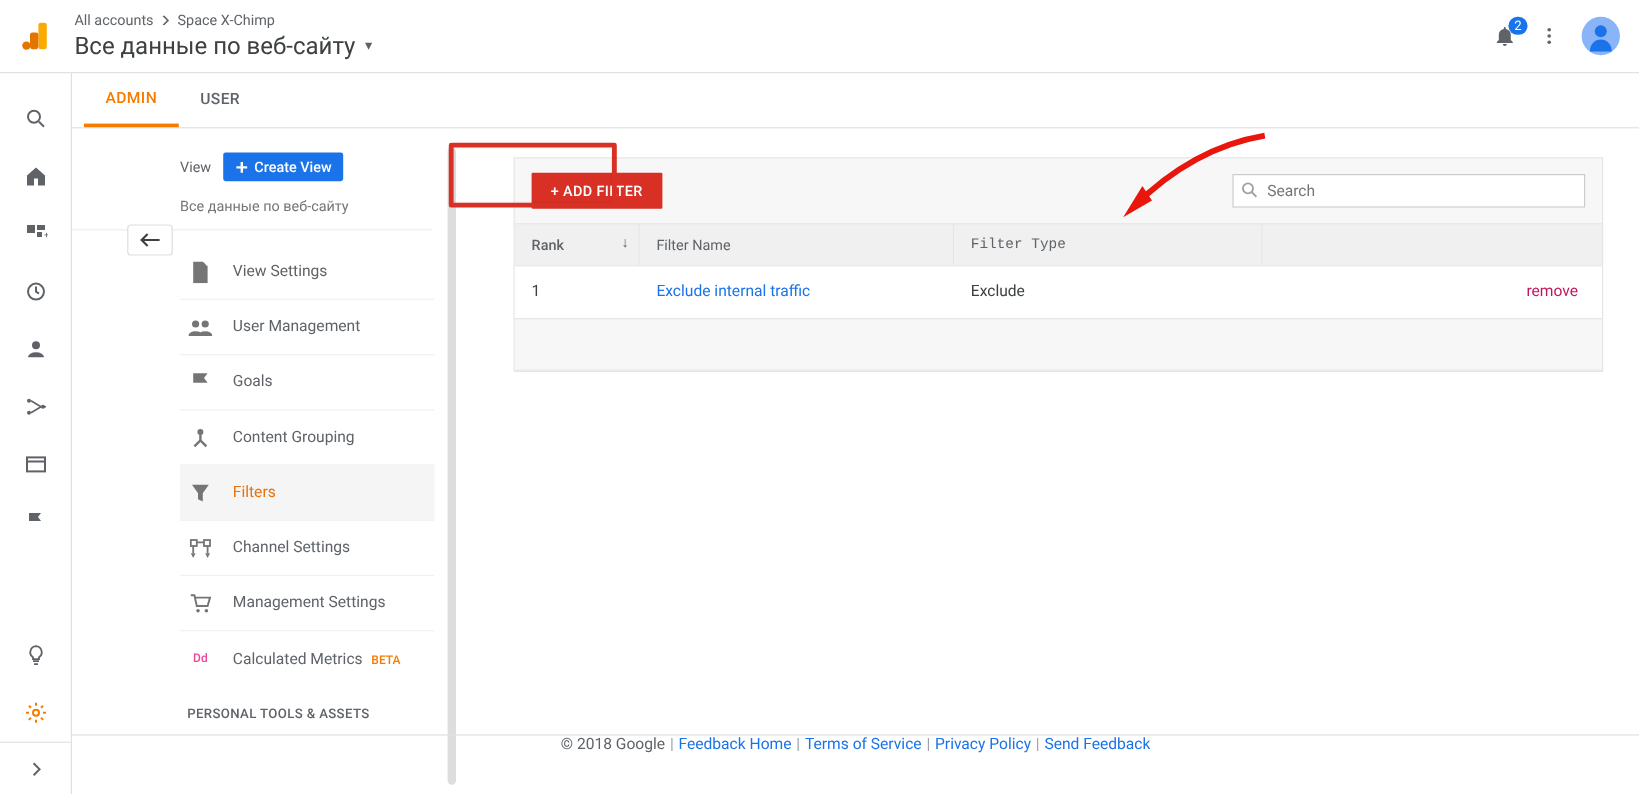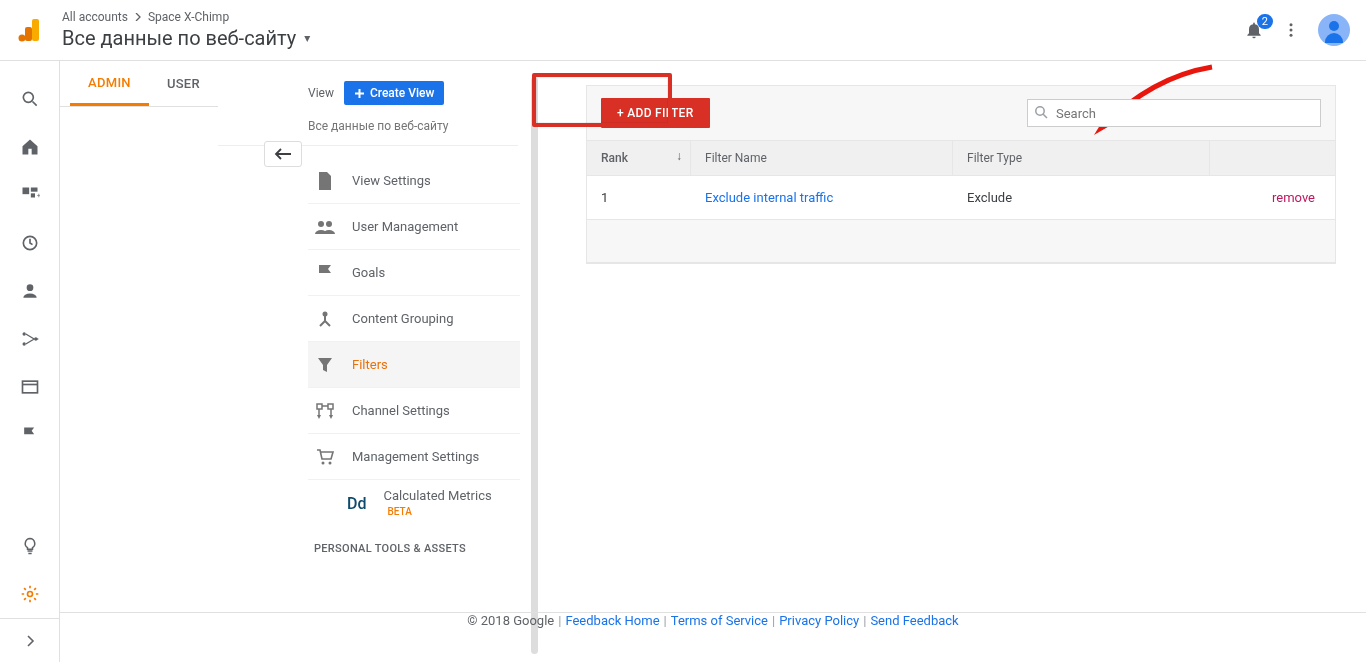--- a/index.html
+++ b/index.html
@@ -24,21 +24,21 @@
 
 
 .nav-rail { width: 60px; border-right: 1px solid #e0e0e0; display: flex; flex-direction: column; align-items: center; padding-top: 14px; gap: 0; position: relative; }
 .nav-rail .rail-item { width: 60px; height: 48px; display: flex; align-items: center; justify-content: center; color: #5f6368; cursor: pointer; }
 .nav-rail .rail-item.active { color: #f57c00; }
 .rail-bottom { position: absolute; bottom: 0; width: 100%; }
 .rail-bottom .rail-item { border-top: none; }
 .rail-collapse { border-top: 1px solid #e0e0e0; height: 44px; display:flex; align-items:center; justify-content:center; color:#5f6368;}
 
 
-.main { flex: 1; display: flex; }
+.main { flex: 1; display: flex; flex-direction: column; }
 
 
 .tabs { height: 46px; border-bottom: 1px solid #e0e0e0; display: flex; align-items: stretch; padding-left: 10px; }
 .tab { padding: 0 18px; display: flex; align-items: center; font-size: 13px; font-weight: 500; color: #5f6368; letter-spacing: 0.3px; cursor: pointer; }
 .tab.active { color: #f57c00; border-bottom: 3px solid #f57c00; }
 
 
 .body-split { flex: 1; display: flex; overflow: hidden; }
 .settings-sidebar { width: 320px; position: relative; padding: 20px 0 0 0; }
 .scrollbar-stub { position:absolute; right:0; top:16px; bottom:8px; width:7px; background:#ddd; border-radius:4px;}
@@ -63,21 +63,21 @@
 .btn-red { background: #d93025; color: #fff; border: none; padding: 8px 16px; font-size: 12px; font-weight: 500; letter-spacing: 0.3px; cursor:pointer; border-radius: 1px;}
 .highlight-box { position: absolute; border: 4px solid #d93025; border-radius: 2px; box-shadow: inset 0 0 0 1px rgba(0,0,0,0.05); pointer-events:none; }
 .search-wrap { position: relative; width: 294px; }
 .search-input { width: 100%; border: 1px solid #ccc; height: 28px; font-size: 13px; padding: 0 8px 0 28px; background: #fff; color:#5f6368;}
 .search-icon-pos { position: absolute; left: 7px; top: 6px; color: #9aa0a6; }
 .table-head { display: flex; border-top: 1px solid #e6e6e6; background: #f0f0f0; font-size: 12px; color: #5f6368; }
 .table-head .th { padding: 10px 14px; border-right: 1px solid #e6e6e6; position:relative;}
 .table-head .th:last-child { border-right: none; }
 .th-rank { width: 104px; font-weight: 500; }
 .th-name { width: 262px; }
-.th-type { width: 257px; }
+.th-type { width: 257px; font-family: Liberation Mono, monospace; }
 .th-action { flex: 1; }
 .sort-arrows { position:absolute; right:8px; top:8px; font-size:12px; color:#5f6368;}
 .table-body { background: #fff; }
 .table-row { display: flex; border-top: 1px solid #e6e6e6; }
 .td { padding: 14px; font-size: 13px; color: #3c4043; }
 .td-rank { width: 104px; }
 .td-name { width: 262px; }
 .td-name a { color: #1a73e8; text-decoration: none; }
 .td-type { width: 257px; }
 .td-action { flex: 1; text-align: right; padding-right: 20px; }
@@ -296,21 +296,21 @@
             <span class="mi-icon">
                 <svg width="18" height="16" viewBox="0 0 18 16">
                   <path d="M1 1 H4 L6 10 H15 L17 3 H5" stroke="#757575" stroke-width="1.6" fill="none"></path>
                   <circle cx="7" cy="14" r="1.5" fill="#757575"></circle>
                   <circle cx="14" cy="14" r="1.5" fill="#757575"></circle>
                 </svg>
               </span>
             <span>Management Settings</span>
           </div>
           <div class="menu-item">
-            <span class="mi-icon" style="font-weight:500;color:#0c4a6e;font-size:16px;margin-left:32px;">Dd</span>
+            <span class="mi-icon" style="font-weight:500;color:#ec4899;font-size:10px;">Dd</span>
             <span><span>Calculated Metrics</span> <span class="beta-tag">BETA</span></span>
           </div>
         </div>
         <div class="section-header">PERSONAL TOOLS &amp; ASSETS</div>
       </div>
 
       <div class="content">
         <div class="highlight-box" style="top:12px; left:-6px; width:140px; height:54px;"></div>
         <svg class="arrow-svg" width="140" height="120" viewBox="0 0 140 120">
           <path d="M130 10 Q 70 20 20 70" stroke="#e8160c" stroke-width="5" fill="none"></path>

